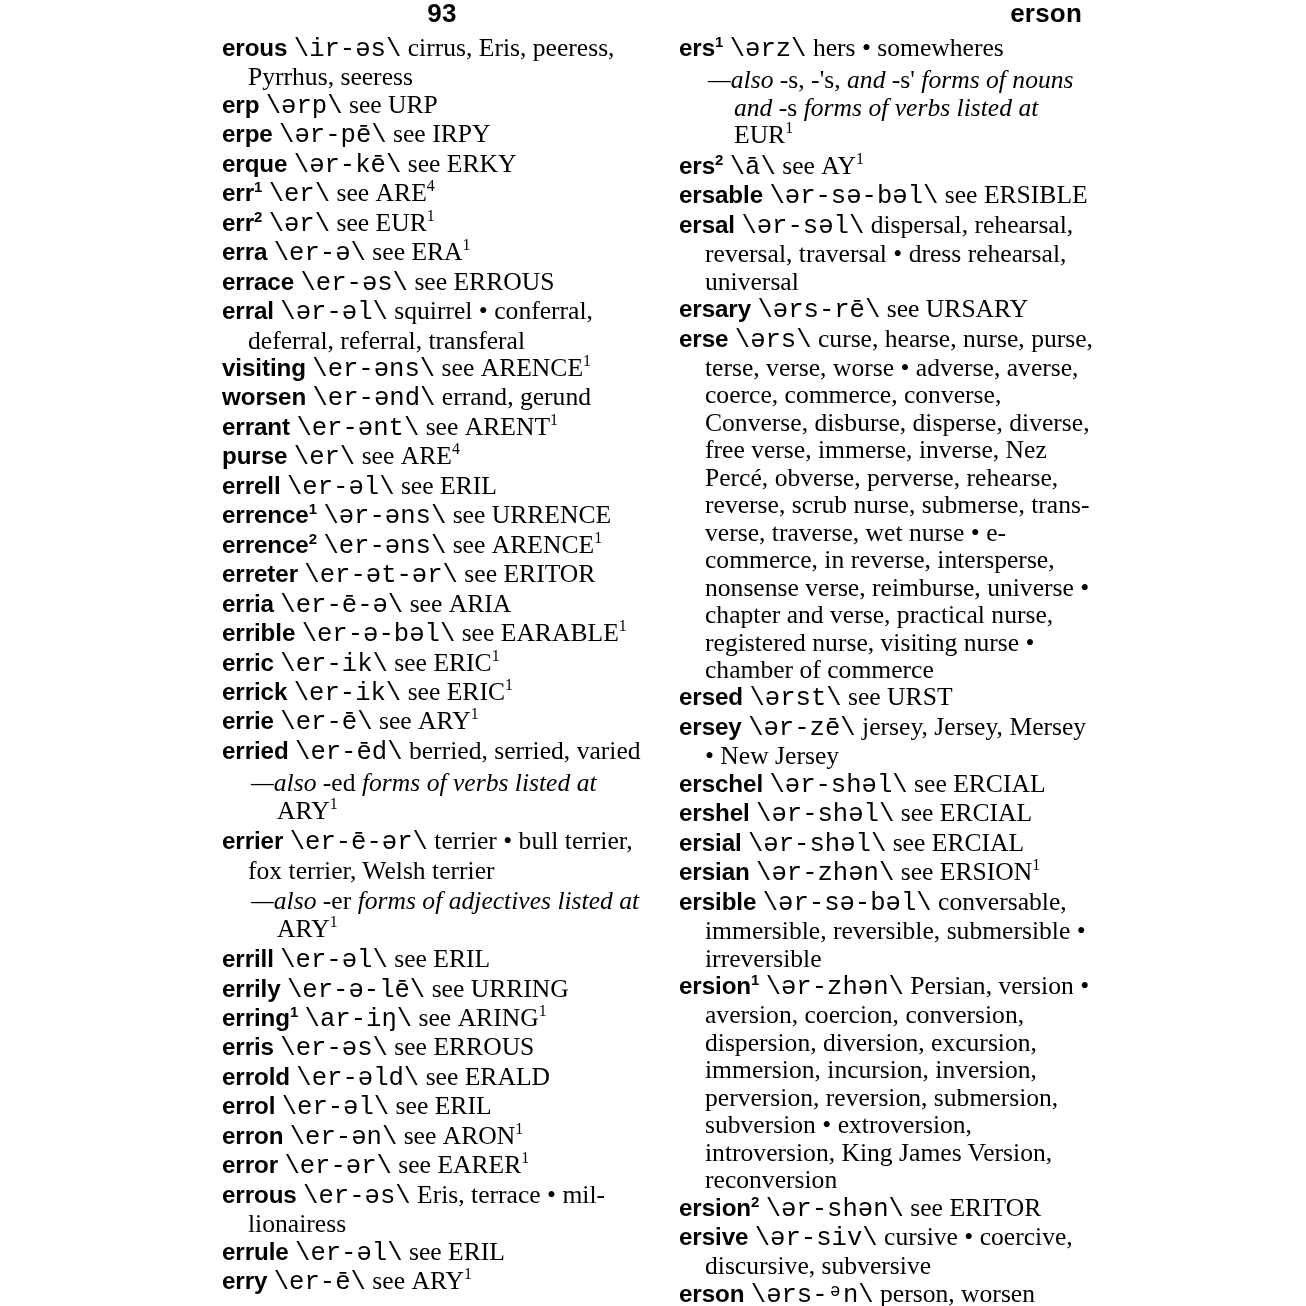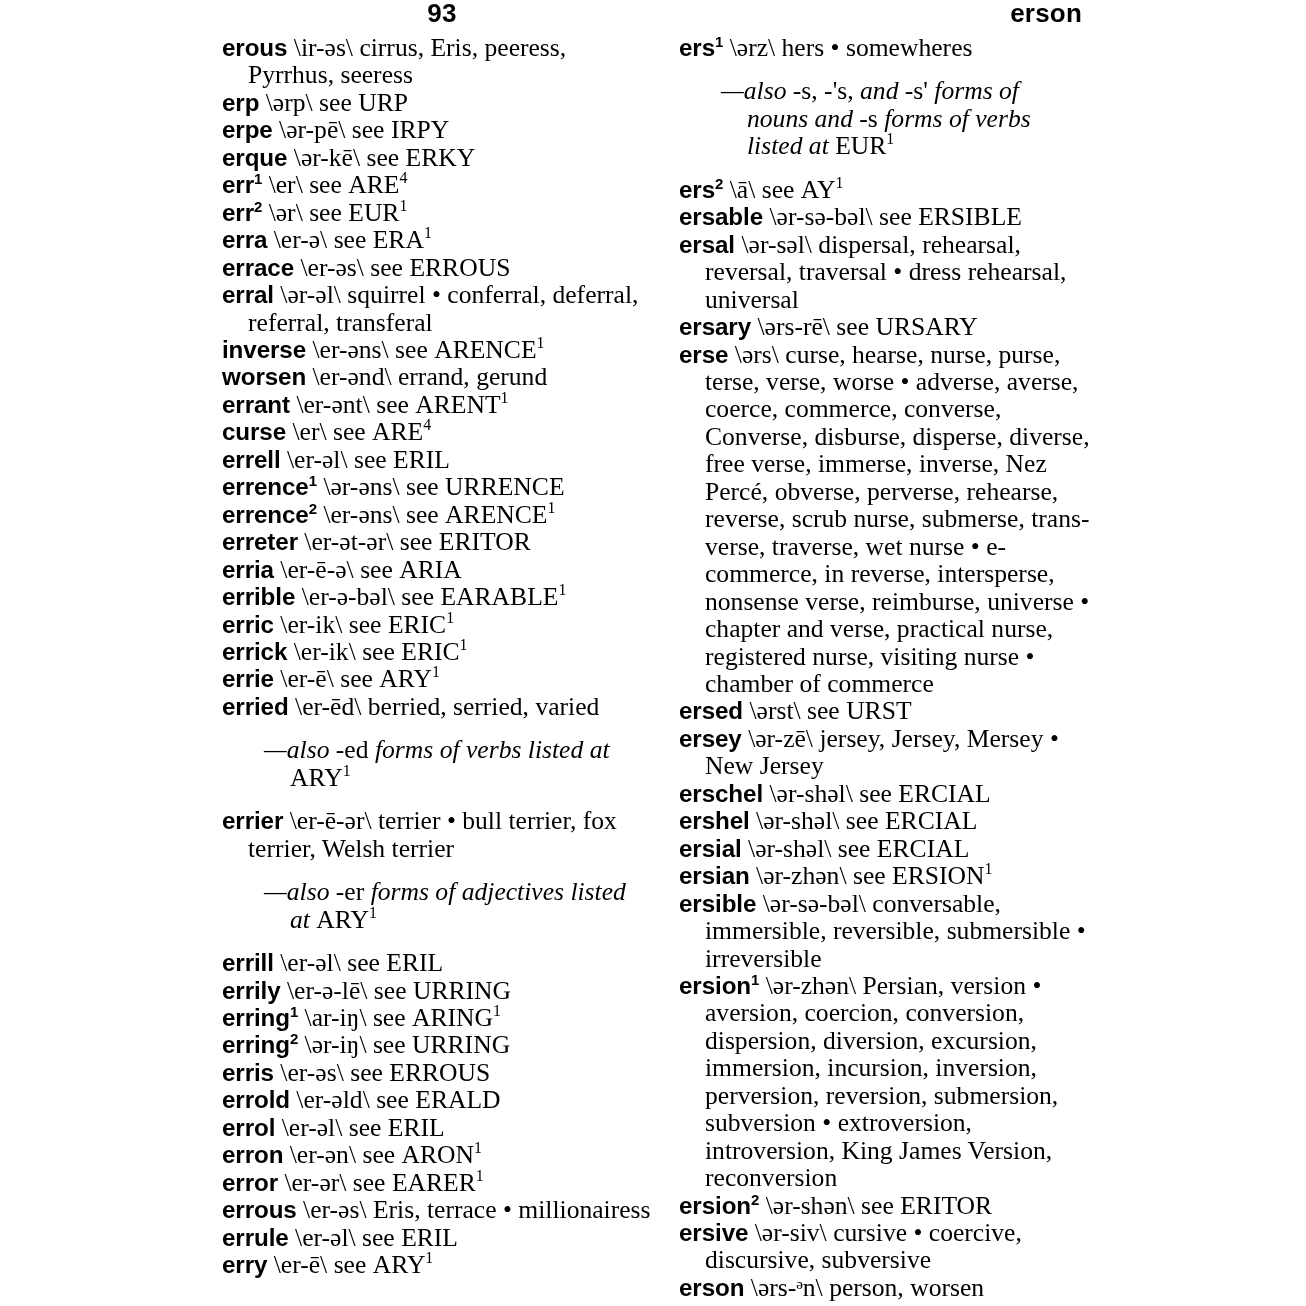--- a/index.html
+++ b/index.html
@@ -68,37 +68,37 @@
   
   .entry {
     padding-left: 26px;
     text-indent: -26px;
     margin: 0;
   }
   
   .alsoblock {
     padding-left: 52px;
     text-indent: -26px;
-    margin: 16px;
+    margin: 3px;
     font-family: Liberation Serif, serif;
   }
 
   .hw {
     font-family: "Liberation Sans", "DejaVu Sans", sans-serif;
     font-weight: bold;
     font-size: 24.2px;
     letter-spacing: -0.1px;
   }
   .hw sup {
     font-size: 0.62em;
     vertical-align: super;
     line-height: 0;
   }
   .pron {
-    font-family: Liberation Serif, serif;
+    font-family: Liberation Mono, monospace;
   }
   .xref {
     font-variant: small-caps;
     font-size: 1.0em;
   }
   .xref sup {
     font-size: 0.62em;
     vertical-align: super;
     line-height: 0;
     font-variant: normal;
@@ -119,41 +119,40 @@
     <div class="col col-left" id="col-left">
         <div class="entry"><span class="hw">erous</span> <span class="pron">\ir-əs\</span> <span>cirrus, Eris, peeress, Pyrrhus, seeress</span></div>
         <div class="entry"><span class="hw">erp</span> <span class="pron">\ərp\</span> <span>see</span> <span class="xref">URP</span></div>
         <div class="entry"><span class="hw">erpe</span> <span class="pron">\ər-pē\</span> <span>see</span> <span class="xref">IRPY</span></div>
         <div class="entry"><span class="hw">erque</span> <span class="pron">\ər-kē\</span> <span>see</span> <span class="xref">ERKY</span></div>
         <div class="entry"><span class="hw">err<sup>1</sup></span> <span class="pron">\er\</span> <span>see</span> <span class="xref">ARE<sup>4</sup></span></div>
         <div class="entry"><span class="hw">err<sup>2</sup></span> <span class="pron">\ər\</span> <span>see</span> <span class="xref">EUR<sup>1</sup></span></div>
         <div class="entry"><span class="hw">erra</span> <span class="pron">\er-ə\</span> <span>see</span> <span class="xref">ERA<sup>1</sup></span></div>
         <div class="entry"><span class="hw">errace</span> <span class="pron">\er-əs\</span> <span>see</span> <span class="xref">ERROUS</span></div>
         <div class="entry"><span class="hw">erral</span> <span class="pron">\ər-əl\</span> <span>squirrel • conferral, deferral, referral, transferal</span></div>
-        <div class="entry"><span class="hw">inverse</span> <span class="pron">\er-əns\</span> <span>see</span> <span class="xref">ARENCE<sup>1</sup></span></div>
+        <div class="entry"><span class="hw">visiting</span> <span class="pron">\er-əns\</span> <span>see</span> <span class="xref">ARENCE<sup>1</sup></span></div>
         <div class="entry"><span class="hw">worsen</span> <span class="pron">\er-ənd\</span> <span>errand, gerund</span></div>
         <div class="entry"><span class="hw">errant</span> <span class="pron">\er-ənt\</span> <span>see</span> <span class="xref">ARENT<sup>1</sup></span></div>
-        <div class="entry"><span class="hw">curse</span> <span class="pron">\er\</span> <span>see</span> <span class="xref">ARE<sup>4</sup></span></div>
+        <div class="entry"><span class="hw">purse</span> <span class="pron">\er\</span> <span>see</span> <span class="xref">ARE<sup>4</sup></span></div>
         <div class="entry"><span class="hw">errell</span> <span class="pron">\er-əl\</span> <span>see</span> <span class="xref">ERIL</span></div>
         <div class="entry"><span class="hw">errence<sup>1</sup></span> <span class="pron">\ər-əns\</span> <span>see</span> <span class="xref">URRENCE</span></div>
         <div class="entry"><span class="hw">errence<sup>2</sup></span> <span class="pron">\er-əns\</span> <span>see</span> <span class="xref">ARENCE<sup>1</sup></span></div>
         <div class="entry"><span class="hw">erreter</span> <span class="pron">\er-ət-ər\</span> <span>see</span> <span class="xref">ERITOR</span></div>
         <div class="entry"><span class="hw">erria</span> <span class="pron">\er-ē-ə\</span> <span>see</span> <span class="xref">ARIA</span></div>
         <div class="entry"><span class="hw">errible</span> <span class="pron">\er-ə-bəl\</span> <span>see</span> <span class="xref">EARABLE<sup>1</sup></span></div>
         <div class="entry"><span class="hw">erric</span> <span class="pron">\er-ik\</span> <span>see</span> <span class="xref">ERIC<sup>1</sup></span></div>
         <div class="entry"><span class="hw">errick</span> <span class="pron">\er-ik\</span> <span>see</span> <span class="xref">ERIC<sup>1</sup></span></div>
         <div class="entry"><span class="hw">errie</span> <span class="pron">\er-ē\</span> <span>see</span> <span class="xref">ARY<sup>1</sup></span></div>
         <div class="entry"><span class="hw">erried</span> <span class="pron">\er-ēd\</span> <span>berried, serried, varied</span></div>
         <div class="alsoblock"><span class="ital">—</span><span class="ital">also</span> <span>-ed</span> <span class="ital">forms of verbs listed at</span> <span class="xref">ARY<sup>1</sup></span></div>
         <div class="entry"><span class="hw">errier</span> <span class="pron">\er-ē-ər\</span> <span>terrier • bull terrier, fox terrier, Welsh terrier</span></div>
         <div class="alsoblock"><span class="ital">—</span><span class="ital">also</span> <span>-er</span> <span class="ital">forms of adjectives listed</span> <span class="ital">at</span> <span class="xref">ARY<sup>1</sup></span></div>
         <div class="entry"><span class="hw">errill</span> <span class="pron">\er-əl\</span> <span>see</span> <span class="xref">ERIL</span></div>
         <div class="entry"><span class="hw">errily</span> <span class="pron">\er-ə-lē\</span> <span>see</span> <span class="xref">URRING</span></div>
         <div class="entry"><span class="hw">erring<sup>1</sup></span> <span class="pron">\ar-iŋ\</span> <span>see</span> <span class="xref">ARING<sup>1</sup></span></div>
-        <div class="entry"><span class="hw">erring<sup>2</sup></span> <span class="pron">\ər-iŋ\</span> <span>see</span> <span class="xref">URRING</span></div>
         <div class="entry"><span class="hw">erris</span> <span class="pron">\er-əs\</span> <span>see</span> <span class="xref">ERROUS</span></div>
         <div class="entry"><span class="hw">errold</span> <span class="pron">\er-əld\</span> <span>see</span> <span class="xref">ERALD</span></div>
         <div class="entry"><span class="hw">errol</span> <span class="pron">\er-əl\</span> <span>see</span> <span class="xref">ERIL</span></div>
         <div class="entry"><span class="hw">erron</span> <span class="pron">\er-ən\</span> <span>see</span> <span class="xref">ARON<sup>1</sup></span></div>
         <div class="entry"><span class="hw">error</span> <span class="pron">\er-ər\</span> <span>see</span> <span class="xref">EARER<sup>1</sup></span></div>
         <div class="entry"><span class="hw">errous</span> <span class="pron">\er-əs\</span> <span>Eris, terrace • mil­lionairess</span></div>
         <div class="entry"><span class="hw">errule</span> <span class="pron">\er-əl\</span> <span>see</span> <span class="xref">ERIL</span></div>
         <div class="entry"><span class="hw">erry</span> <span class="pron">\er-ē\</span> <span>see</span> <span class="xref">ARY<sup>1</sup></span></div>
       </div>
     <div class="col col-right" id="col-right">

